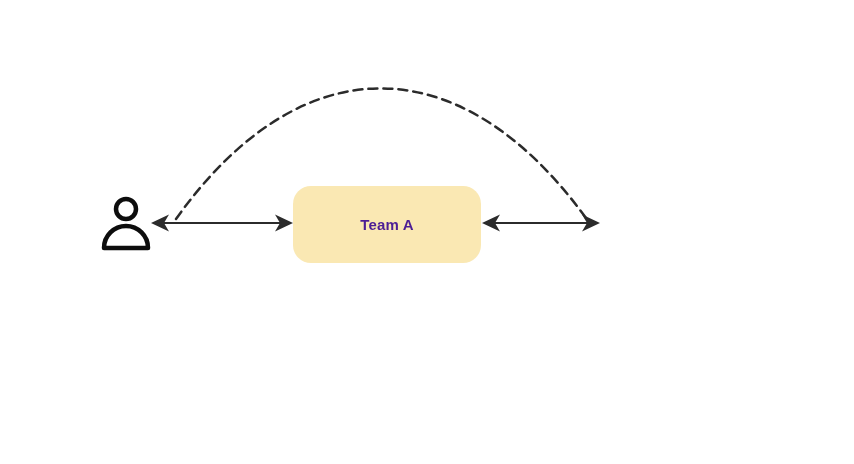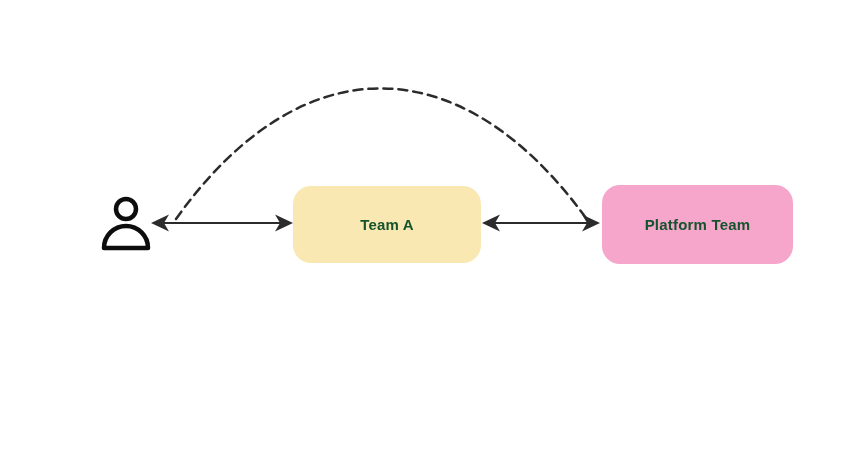--- a/index.html
+++ b/index.html
@@ -26,21 +26,21 @@
     position: absolute;
     display: flex;
     align-items: center;
     justify-content: center;
     border-radius: 18px;
     box-sizing: border-box;
   }
   .node-label {
     font-size: 15px;
     font-weight: bold;
-    color: #14532d;
+    color: #4c1d95;
     letter-spacing: 0.2px;
   }
   .node-team-a {
     left: 293px;
     top: 186px;
     width: 188px;
     height: 77px;
   }
   .node-platform-team {
     left: 602px;
@@ -73,17 +73,14 @@
       <polygon points="600,223 582,214.5 587,223 582,231.5" fill="#2b2b2b"></polygon>
     </g>
 
     <path d="M 176 219 C 300 45, 460 45, 586 218" fill="none" stroke="#2b2b2b" stroke-width="2.5" stroke-dasharray="9 6" stroke-linecap="round"></path>
   </svg>
 
   <div class="node node-team-a" style="background: rgb(250, 232, 179);">
     <span class="node-label">Team A</span>
   </div>
 
-  <div class="node node-platform-team" style="background: rgb(246, 166, 202);">
-    <span class="node-label">Platform Team</span>
-  </div>
 
 </div>
 
 </body></html>

